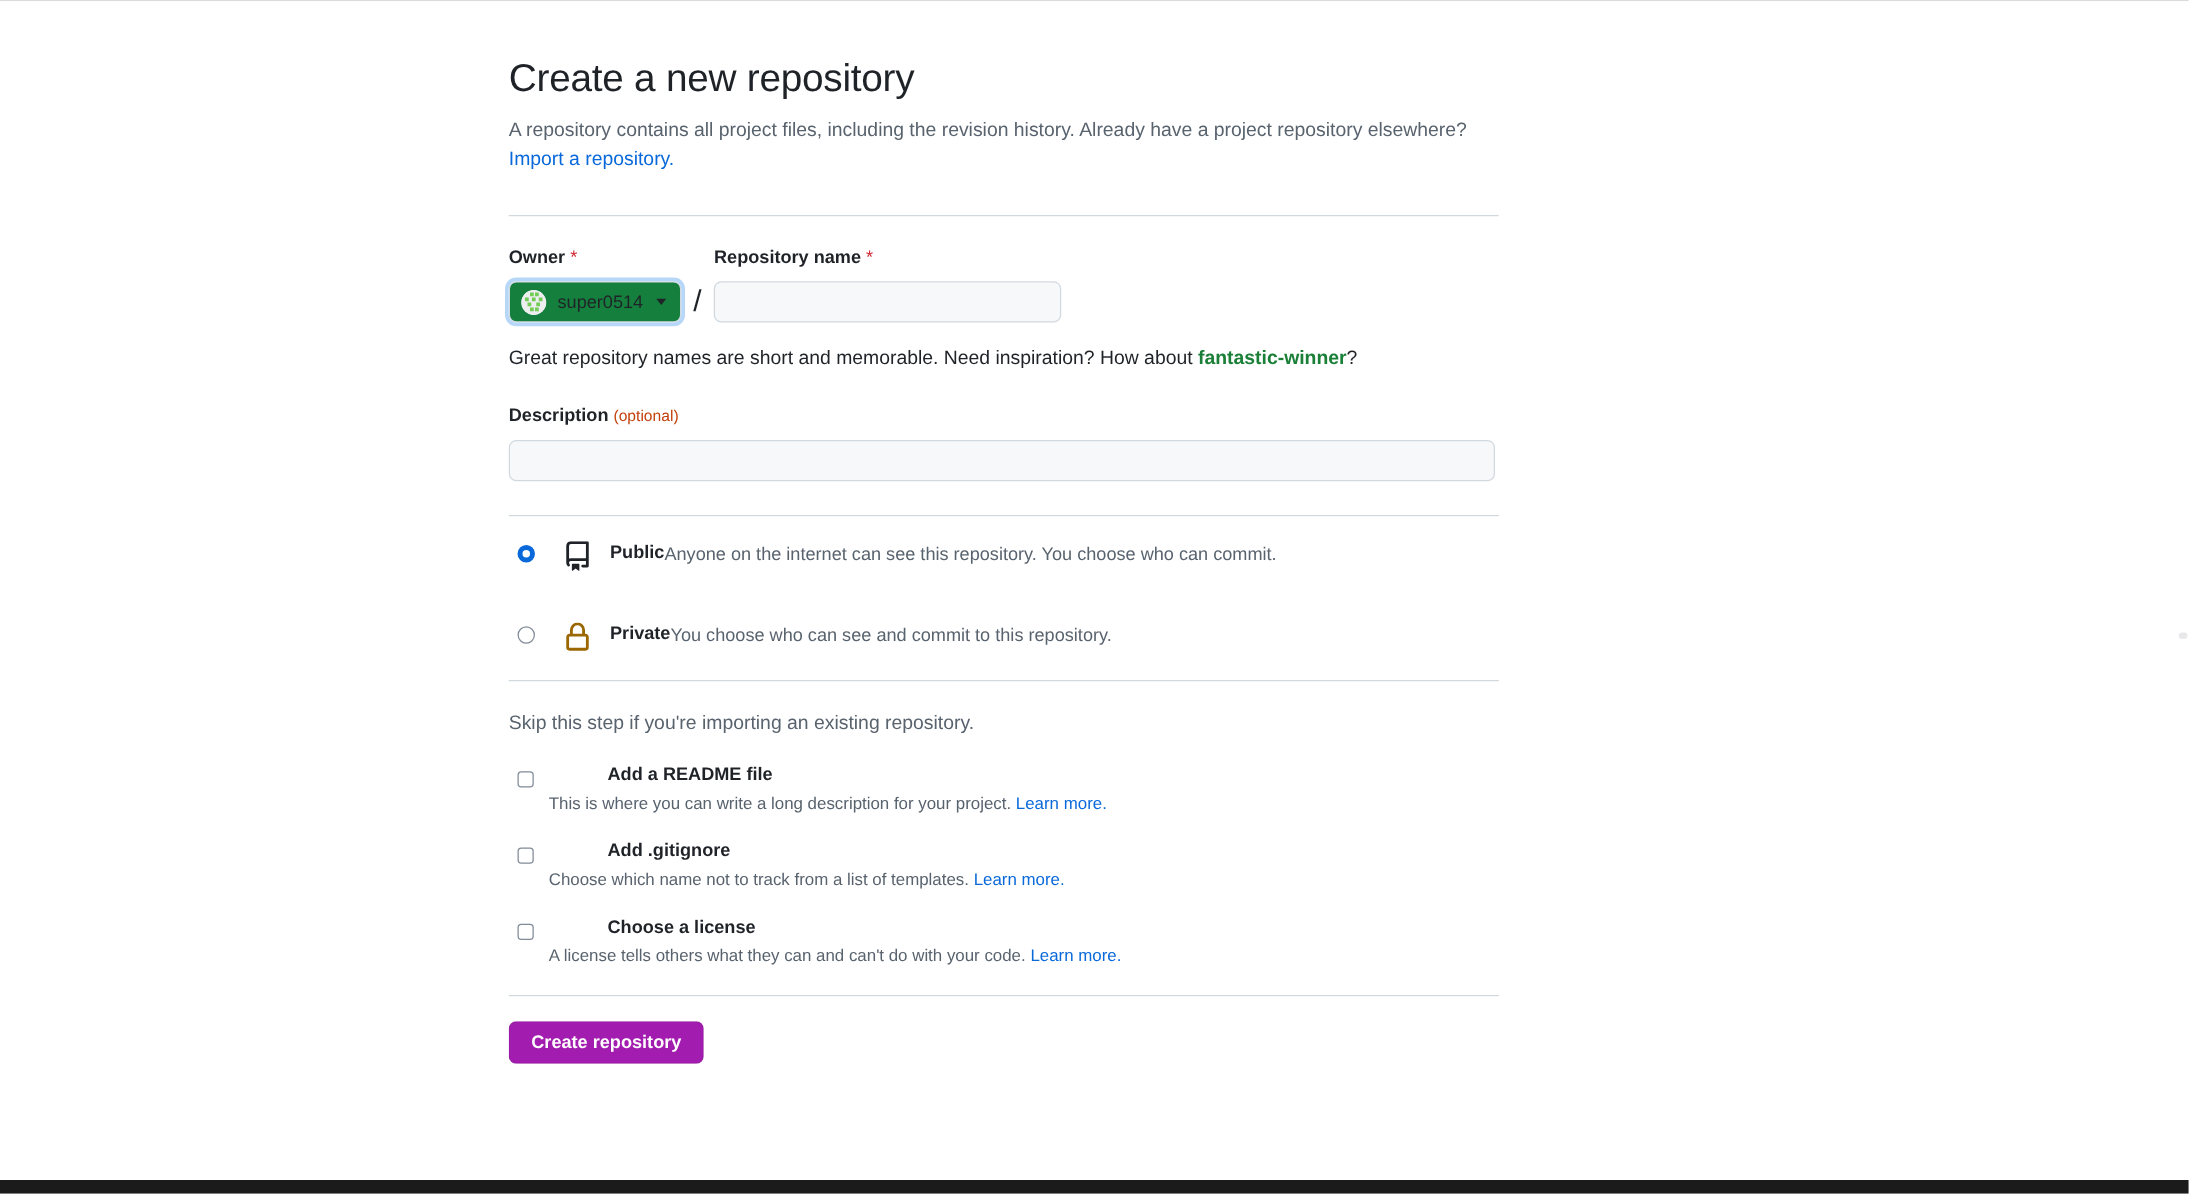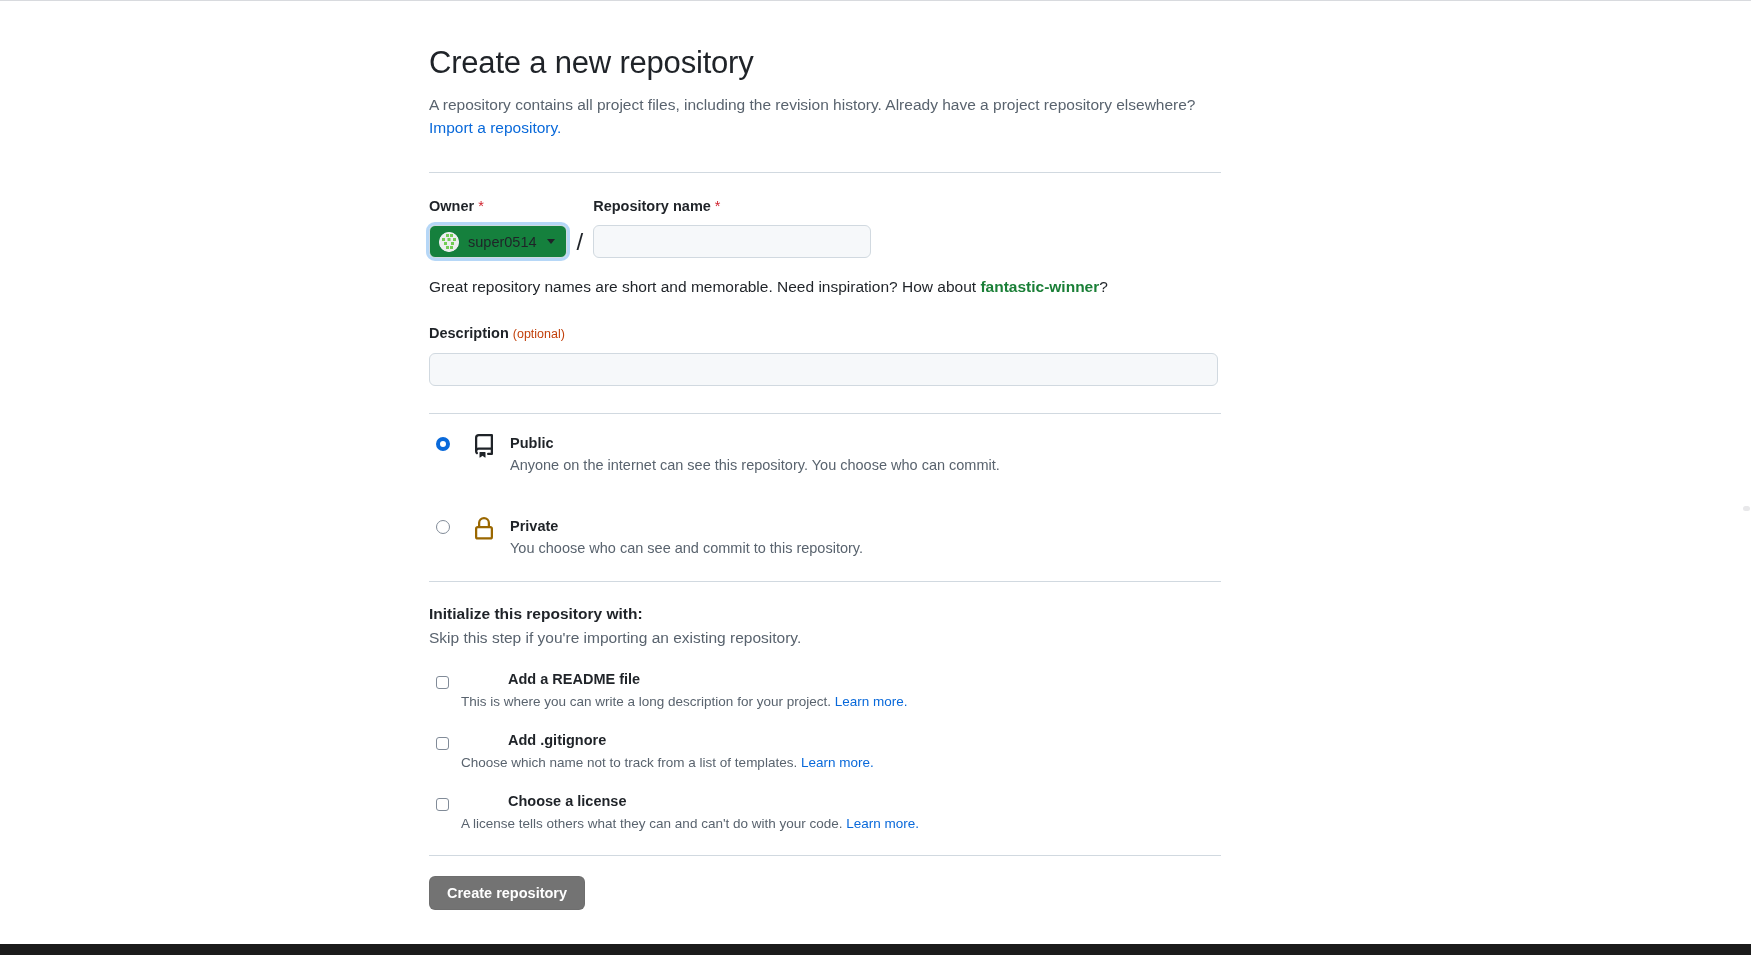--- a/index.html
+++ b/index.html
@@ -51,21 +51,21 @@
     position: absolute;
     left: 0;
     top: 1px;
     width: 1751px;
     height: 943px;
     background: #ffffff;
   }
 
   .form-wrap {
     position: absolute;
-    left: 429px;
+    left: 407px;
     top: 0;
     width: 792px;
   }
 
   
   .page-title {
     margin: 0;
     padding-top: 43px;
     font-size: 31px;
     line-height: 38px;
@@ -231,21 +231,21 @@
     border: 4.5px solid #0969da;
     background: #ffffff;
   }
   .vis-icon {
     width: 28px;
     margin: 1px 12px 0 0;
     flex: 0 0 auto;
     display: flex;
     justify-content: center;
   }
-  .vis-text { display: flex; flex-direction: column; }
+  .vis-text { display: flex; flex-direction: row; }
   .vis-title {
     font-size: 14.5px;
     font-weight: 700;
     line-height: 20px;
     color: #1f2328;
   }
   .vis-desc {
     font-size: 14.5px;
     line-height: 21px;
     color: #59636e;
@@ -299,21 +299,21 @@
     margin: 3px 0 0 32px;
   }
   .rule-after-init { margin-top: 22px; }
 
   
   .submit-block { padding-top: 20px; }
   .create-btn {
     box-sizing: border-box;
     height: 34px;
     padding: 0 17px;
-    background: #737373;
+    background: #a21caf;
     border: 1px solid rgba(31,35,40,0.06);
     border-radius: 6px;
     color: #ffffff;
     font-size: 14.5px;
     font-weight: 600;
     font-family: "Liberation Sans", "DejaVu Sans", sans-serif;
     cursor: default;
     display: inline-flex;
     align-items: center;
     justify-content: center;
@@ -412,21 +412,20 @@
         <span class="vis-text">
           <span class="vis-title">Private</span>
           <span class="vis-desc">You choose who can see and commit to this repository.</span>
         </span>
       </label>
     </div>
 
     <hr class="rule rule-after-vis">
 
     <div class="init-block">
-      <div class="init-heading">Initialize this repository with:</div>
       <div class="init-sub">Skip this step if you're importing an existing repository.</div>
 
       <div class="init-options">
 
         <div class="init-row">
           <label class="init-head">
             <span class="checkbox"></span>
             <span class="init-label">Add a README file</span>
           </label>
           <div class="init-desc">

